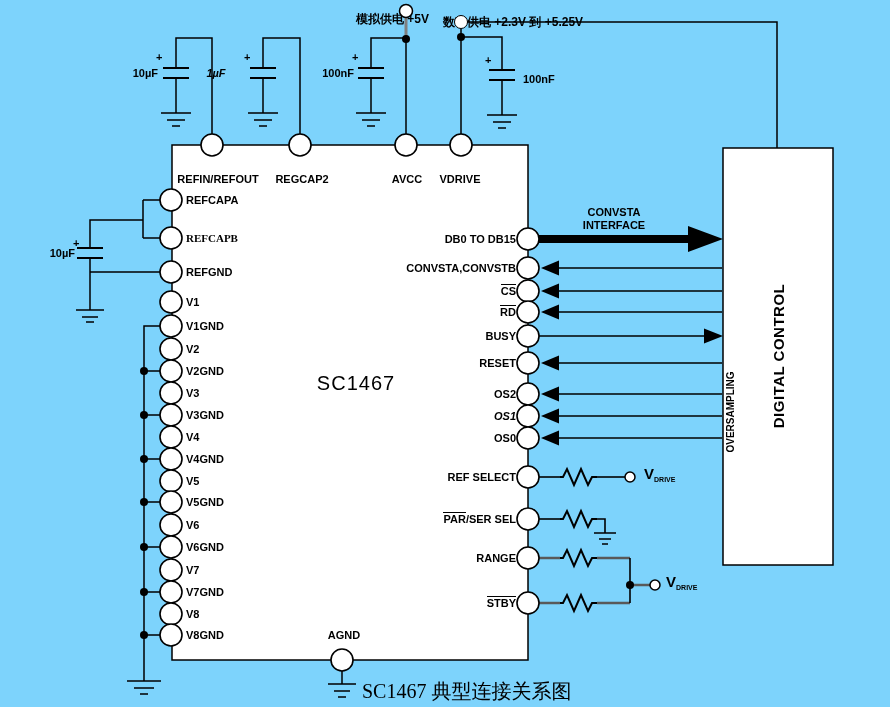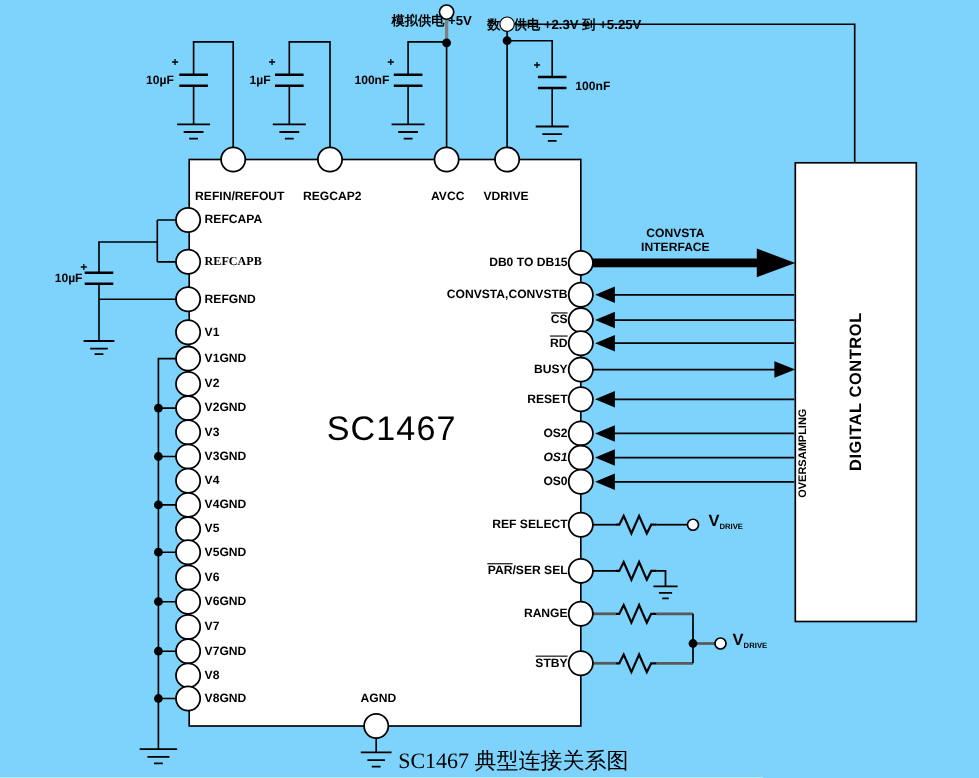--- a/index.html
+++ b/index.html
@@ -8,21 +8,21 @@
   svg{position:absolute;left:0;top:0;}
   .lbl{position:absolute;white-space:nowrap;font-weight:bold;font-size:11px;line-height:14px;}
   .pr{width:130px;text-align:right;left:386px;}
   .pt{width:130px;text-align:center;top:172px;}
   .bar{display:inline-block;border-top:1.5px solid #000;line-height:12px;}
   .cjk{font-size:12px;}
   .rot{transform:translate(-50%,-50%) rotate(-90deg);}
   .vd{font-size:15px;font-weight:bold;}
   .vd .sub{font-size:7px;vertical-align:-3px;letter-spacing:0;}
   .chipname{position:absolute;left:256px;top:372px;width:200px;text-align:center;
-            font-size:31px;font-weight:400;letter-spacing:1px;white-space:nowrap;}
+            font-size:20px;font-weight:400;letter-spacing:1px;white-space:nowrap;}
   .caption{position:absolute;left:362px;top:678px;font-family:"Liberation Serif",serif;
            font-size:20px;white-space:nowrap;text-align:right;}
   .term{position:absolute;box-sizing:border-box;width:14px;height:14px;border:1.5px solid #000;
         background:#fff;border-radius:50%;}
   .center{text-align:center;}
 </style>
 </head>
 <body>
 
 <div class="canvas">
@@ -174,21 +174,21 @@
     <circle cx="144" cy="635" r="4"></circle>
         <circle cx="630" cy="585" r="4"></circle>
   </g>
 </svg>
 
   <div class="lbl cjk" style="left:356px;top:12px;">模拟供电 +5V</div>
   <div class="lbl cjk" style="left:443px;top:15px;">数字供电 +2.3V 到 +5.25V</div>
   <div class="term" style="left:454px;top:15px;"></div>
 
   <div class="lbl" style="left:98px;top:66px;width:60px;text-align:right;">10µF</div>
-  <div class="lbl" style="left:186px;top:66px;width:60px;text-align:right;">1µF</div>
+  <div class="lbl" style="left:186px;top:66px;width:60px;text-align:center;font-style:italic;">1µF</div>
   <div class="lbl" style="left:294px;top:66px;width:60px;text-align:right;">100nF</div>
   <div class="lbl" style="left:523px;top:72px;">100nF</div>
   <div class="lbl" style="left:15px;top:246px;width:60px;text-align:right;">10µF</div>
   <div class="lbl" style="left:156px;top:50px;">+</div>
   <div class="lbl" style="left:244px;top:50px;">+</div>
   <div class="lbl" style="left:352px;top:50px;">+</div>
   <div class="lbl" style="left:485px;top:53px;">+</div>
   <div class="lbl" style="left:73px;top:236px;">+</div>
 
   <div class="lbl pt" style="left:153px;">REFIN/REFOUT</div>

